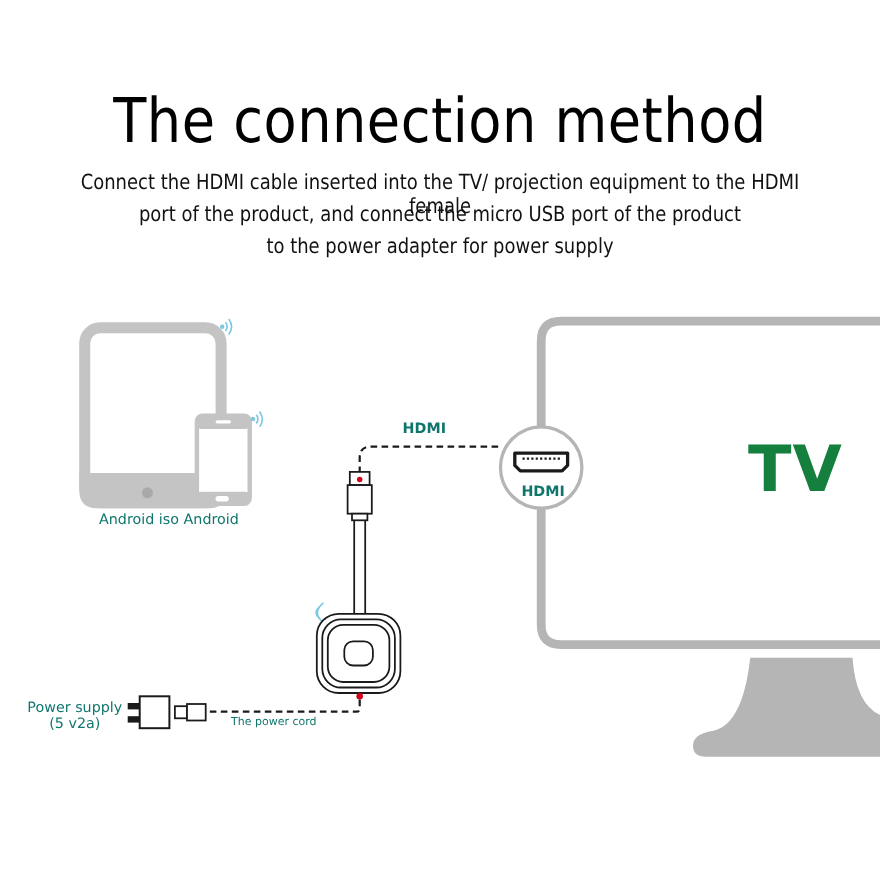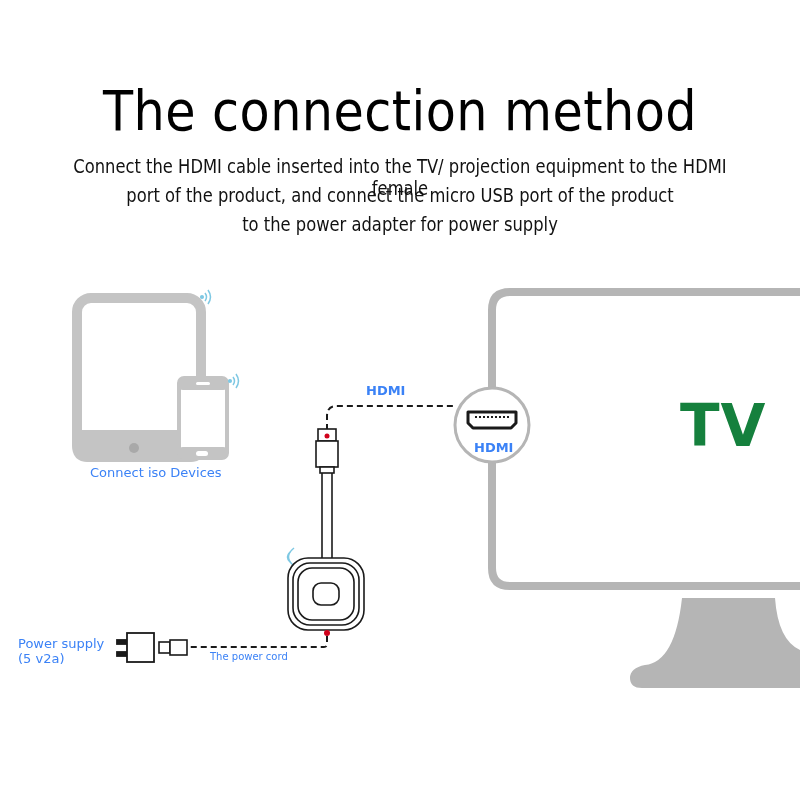--- a/index.html
+++ b/index.html
@@ -14,23 +14,23 @@
     }
     .desc {
       position: absolute; left: 0; width: 800px; text-align: center;
       font-size: 19px; color: #111; font-family: "DejaVu Sans", sans-serif;
       transform: scaleX(0.86);
     }
     .d1 { top: 155px; }
     .d2 { top: 184px; }
     .d3 { top: 213px; }
     svg.diagram { position: absolute; left: 0; top: 0; }
-    .lbl { position: absolute; font-family: "DejaVu Sans", sans-serif; color: #3b82f6; }
+    .lbl { position: absolute; font-family: "DejaVu Sans", sans-serif; color: #0f766e; }
     .devices-label { left: 90px; top: 465px; font-size: 13px; }
-    .power-label { left: 18px; top: 636px; font-size: 13px; line-height: 15px; width: 100px; }
+    .power-label { left: 18px; top: 636px; font-size: 13px; text-align: center; line-height: 15px; width: 100px; }
     .cord-label { left: 210px; top: 651px; font-size: 10px; }
     .hdmi-cable-label { left: 366px; top: 383px; font-size: 13px; font-weight: 700; }
     .hdmi-port-label { left: 474px; top: 440px; font-size: 13px; font-weight: 700; }
     .tv-label { left: 680px; top: 392px; font-size: 58px; font-weight: 700; color: #15803d; letter-spacing: 1px; }
   </style>
 </head>
 <body>
 
 <div class="title">The connection method</div>
 <div class="desc d1">Connect the HDMI cable inserted into the TV/ projection equipment to the HDMI female</div>
@@ -98,21 +98,21 @@
     <rect x="117" y="640" width="10" height="4" fill="#1a1a1a"></rect>
     <rect x="117" y="652" width="10" height="4" fill="#1a1a1a"></rect>
     <rect x="127" y="633" width="27" height="29"></rect>
   </g>
   <g fill="#ffffff" stroke="#1a1a1a" stroke-width="1.6">
     <rect x="159" y="642" width="11" height="11"></rect>
     <rect x="170" y="640" width="17" height="15"></rect>
   </g>
 </svg>
 
-<div class="lbl devices-label">Connect iso Devices</div>
+<div class="lbl devices-label">Android iso Android</div>
 <div class="lbl hdmi-cable-label">HDMI</div>
 <div class="lbl hdmi-port-label">HDMI</div>
 <div class="lbl tv-label">TV</div>
 <div class="lbl power-label">
   <div>Power supply</div>
   <div>(5 v2a)</div>
 </div>
 <div class="lbl cord-label">The power cord</div>
 
 </body></html>

